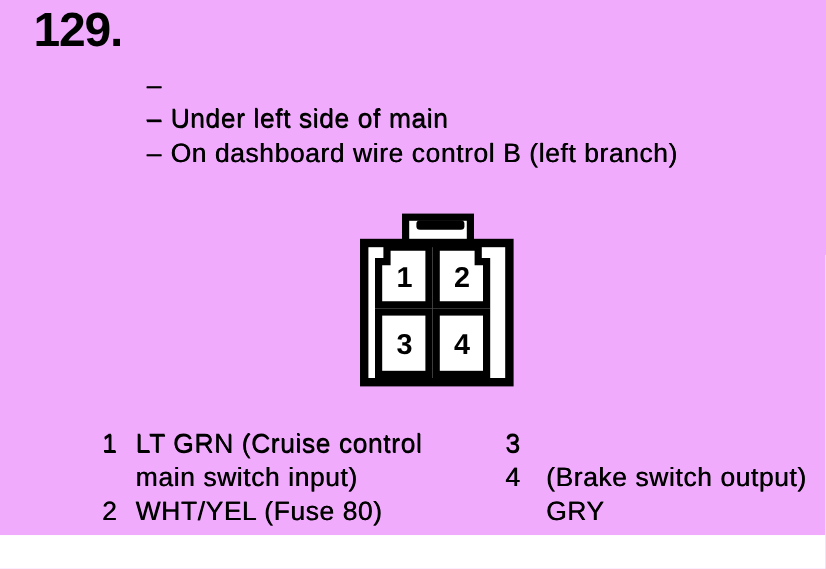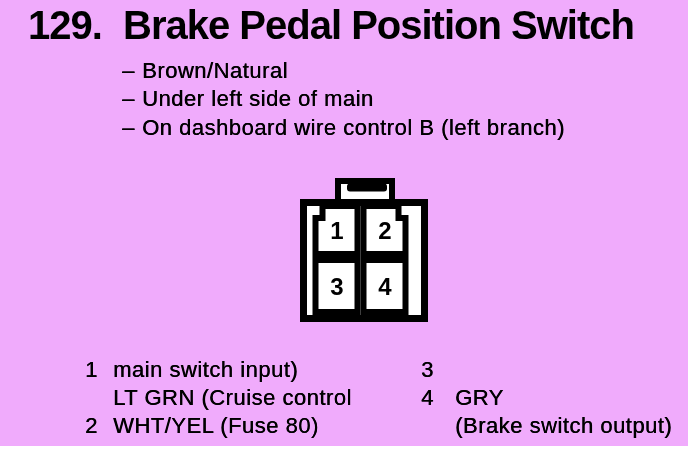--- a/index.html
+++ b/index.html
@@ -67,27 +67,25 @@
     text-anchor: middle;
   }
 </style>
 </head>
 <body>
 
 <div class="page">
 
   <div class="abs heading">
     <span class="heading-num">129.</span>
-    <span class="heading-text">Brake Pedal Position Switch</span>
   </div>
 
   <div class="abs notes scan-text">
     <div class="note">
       <span class="note-dash">–</span>
-      <span class="note-text">Brown/Natural</span>
     </div>
     <div class="note">
       <span class="note-dash">–</span>
       <span class="note-text">Under left side of main</span>
     </div>
     <div class="note">
       <span class="note-dash">–</span>
       <span class="note-text">On dashboard wire control B (left branch)</span>
     </div>
   </div>
@@ -110,38 +108,38 @@
     <text class="pin-num" x="43" y="67">1</text>
     <text class="pin-num" x="91" y="67">2</text>
     <text class="pin-num" x="43" y="123">3</text>
     <text class="pin-num" x="91" y="123">4</text>
   </svg>
 
   <div class="abs legend-col legend-col-left scan-text">
     <div class="legend-entry">
       <span class="legend-pin">1</span>
       <span class="legend-desc">
+        <span class="legend-line">LT GRN (Cruise control</span>
         <span class="legend-line">main switch input)</span>
-        <span class="legend-line">LT GRN (Cruise control</span>
       </span>
     </div>
     <div class="legend-entry">
       <span class="legend-pin">2</span>
       <span class="legend-desc">
         <span class="legend-line">WHT/YEL (Fuse 80)</span>
       </span>
     </div>
   </div>
 
   <div class="abs legend-col legend-col-right scan-text">
     <div class="legend-entry">
       <span class="legend-pin">3</span>
     </div>
     <div class="legend-entry">
       <span class="legend-pin">4</span>
       <span class="legend-desc">
+        <span class="legend-line">(Brake switch output)</span>
         <span class="legend-line">GRY</span>
-        <span class="legend-line">(Brake switch output)</span>
       </span>
     </div>
   </div>
 
 </div>
 
 </body></html>

